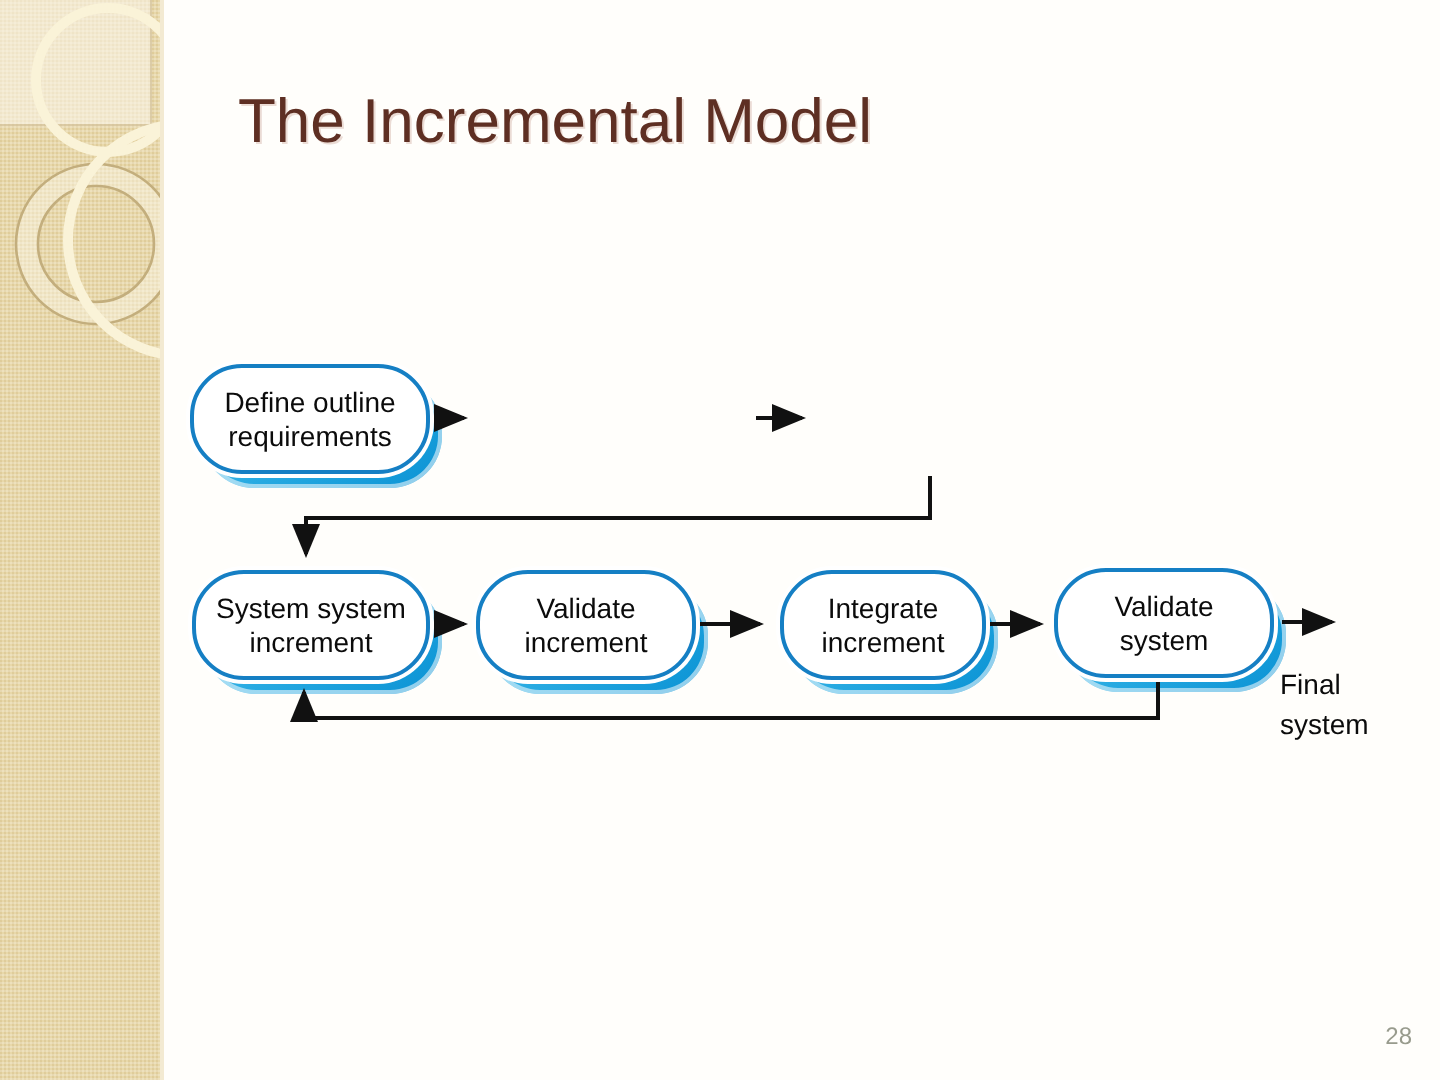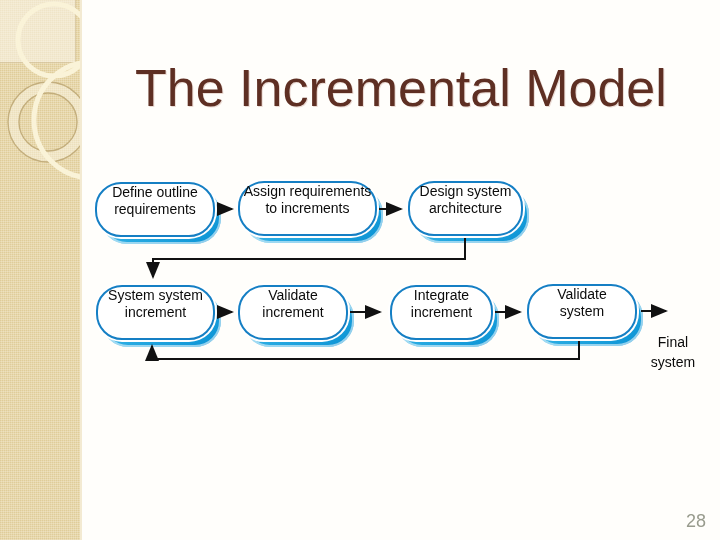--- a/index.html
+++ b/index.html
@@ -23,38 +23,38 @@
   .sidebar-highlight{
     position:absolute; left:0; top:0; width:75px; height:62px;
     background:rgba(252,248,236,.55);
     border-right:1px solid rgba(176,146,84,.35);
     border-bottom:1px solid rgba(176,146,84,.35);
   }
   .sidebar svg{position:absolute; left:0; top:0;}
 
   
   .title{
-    position:absolute; left:119px; top:44px; margin:16px;
-    font-size:52px; line-height:1.1; font-weight:400;
+    position:absolute; left:119px; top:44px; margin:0;
+    font-size:31px; line-height:1.1; font-weight:400;
     color:#5e2f23; letter-spacing:0px;
     text-shadow:1px 1px 0 rgba(222,196,188,.6);
     white-space:nowrap;
   }
 
   
   .diagram{position:absolute; left:0; top:0; width:720px; height:540px;}
   .connectors{position:absolute; left:0; top:0;}
 
   .box{
     position:absolute; height:55px;
     background:#fff;
     border:2px solid #157fc4;
     border-radius:26px;
     box-shadow:0 0 0 2px #fff;
-    display:flex; align-items:flex-start; justify-content:center;
+    display:flex; align-items:center; justify-content:center;
     box-sizing:border-box;
   }
   .box::before{
     content:""; position:absolute; inset:-2px;
     transform:translate(6px,7px);
     border-radius:26px;
     background:linear-gradient(140deg,#63cbef 0%, #29abe2 45%, #0a92d4 100%);
     box-shadow:inset 0 0 0 2px rgba(255,255,255,.55);
     z-index:-1;
   }
@@ -64,30 +64,30 @@
   }
   .b1{left:95px;  top:182px; width:120px;}
   .b2{left:238px; top:181px; width:139px;}
   .b3{left:408px; top:181px; width:115px;}
   .b4{left:96px;  top:285px; width:119px;}
   .b5{left:238px; top:285px; width:110px;}
   .b6{left:390px; top:285px; width:103px;}
   .b7{left:527px; top:284px; width:110px;}
 
   .float-label{
-    position:absolute; white-space:pre-line; text-align:center;
+    position:absolute; white-space:pre-line; 
     font-size:14px; line-height:20px; color:#0b0b0b;
   }
   .final{left:640px; top:332px; width:66px;}
   .incomplete{left:278px; top:374px; width:160px;}
 
   
   .page-number{
     position:absolute; right:14px; top:511px;
-    font-size:18px; color:#989b8d;
+    font-size:12px; color:#989b8d;
   }
 </style>
 </head>
 <body>
 
 <div class="slide">
 
   <aside class="sidebar">
     <div class="sidebar-highlight"></div>
     <svg width="80" height="540" viewBox="0 0 80 540">
@@ -116,28 +116,20 @@
       <path d="M350,312 H380" stroke="#111" stroke-width="2" fill="none" marker-end="url(#ah)"></path>
       <path d="M493,312 H520" stroke="#111" stroke-width="2" fill="none" marker-end="url(#ah)"></path>
       <path d="M641,311 H666" stroke="#111" stroke-width="2" fill="none" marker-end="url(#ah)"></path>
       <path d="M579,341 V359 H152 V346" stroke="#111" stroke-width="2" fill="none" marker-end="url(#ah)"></path>
     </svg>
 
     <div class="box b1">
       <span class="box-label">Define outline
 requirements</span>
     </div>
-    <div class="box b2">
-      <span class="box-label">Assign requirements
-to increments</span>
-    </div>
-    <div class="box b3">
-      <span class="box-label">Design system
-architecture</span>
-    </div>
     <div class="box b4">
       <span class="box-label">System system
 increment</span>
     </div>
     <div class="box b5">
       <span class="box-label">Validate
 increment</span>
     </div>
     <div class="box b6">
       <span class="box-label">Integrate

